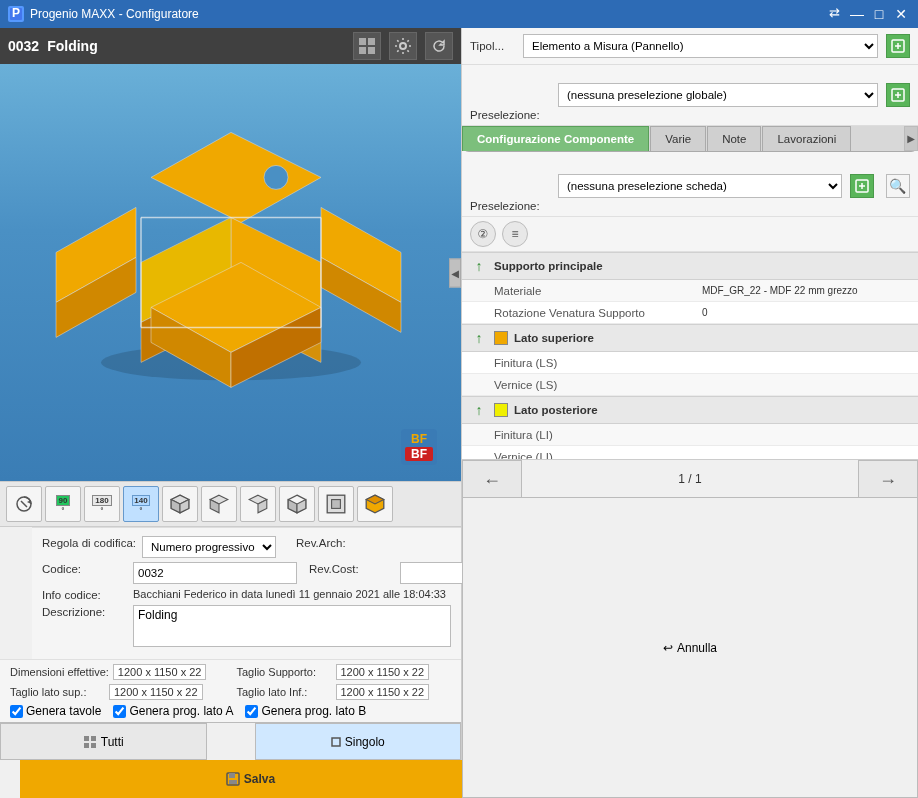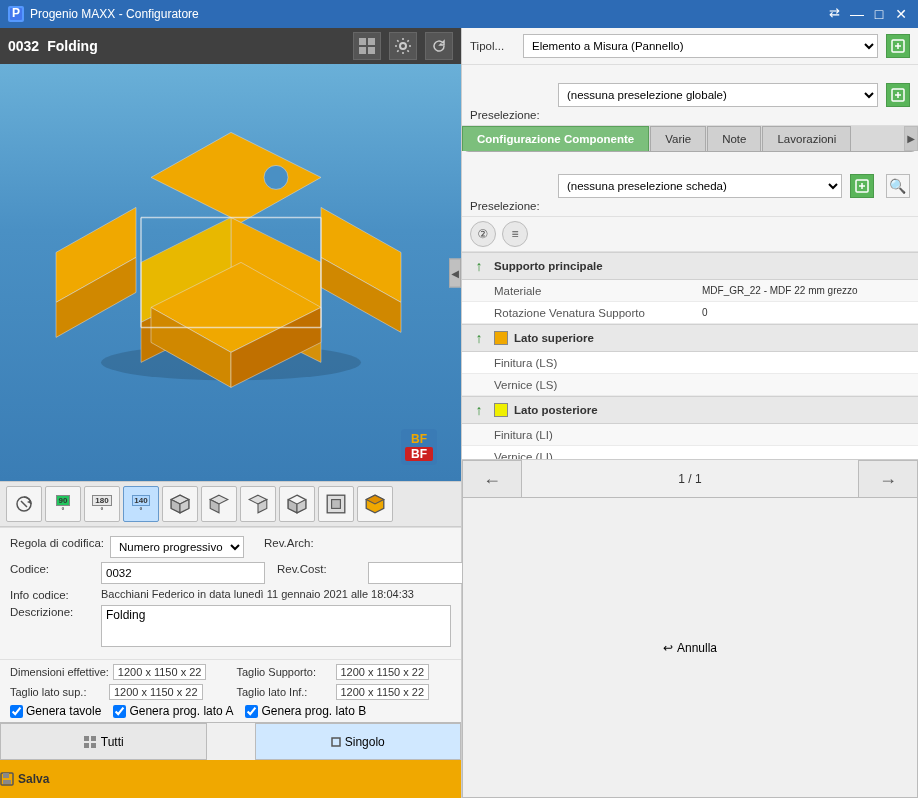--- a/index.html
+++ b/index.html
@@ -69,20 +69,21 @@
       font-size: 9px;
       color: #333;
     }
     .tb-btn svg { width: 22px; height: 22px; }
 
     
     .props-area {
       padding: 8px 10px;
       background: #f5f5f5;
       border-top: 1px solid #ddd;
+      margin-left: 32px;
     }
     .prop-row { display: flex; align-items: flex-start; margin-bottom: 4px; gap: 6px; }
     .prop-label { min-width: 85px; color: #333; font-size: 11.5px; padding-top: 1px; }
     .prop-value { flex: 1; color: #333; font-size: 11.5px; }
     .prop-input {
       flex: 1;
       border: 1px solid #bbb;
       background: white;
       padding: 2px 4px;
       min-height: 22px;
@@ -100,21 +101,21 @@
     .dims-grid { display: grid; grid-template-columns: 1fr 1fr; gap: 4px 12px; margin-bottom: 4px; }
     .dim-row { display: flex; align-items: center; gap: 4px; }
     .dim-label { min-width: 95px; font-size: 11px; color: #333; }
     .dim-value { font-size: 11px; color: #333; background: white; border: 1px solid #bbb; padding: 1px 4px; min-width: 80px; }
 
     .checkboxes-row { display: flex; align-items: center; gap: 12px; margin-top: 4px; }
     .cb-item { display: flex; align-items: center; gap: 3px; font-size: 11px; }
     .cb-item input { margin: 0; }
     .btn-tutti { flex: 1; background: #e8e8e8; border: 1px solid #bbb; cursor: pointer; font-size: 12px; display: flex; align-items: center; justify-content: center; gap: 4px; }
     .btn-singolo { flex: 1; background: #d0e8ff; border: 1px solid #bbb; cursor: pointer; font-size: 12px; display: flex; align-items: center; justify-content: center; gap: 4px; margin-left: 48px; }
-    .btn-salva { width: 100%; height: 38px; background: #f0a800; border: none; cursor: pointer; font-size: 13px; font-weight: bold; color: #333; display: flex; align-items: center; gap: 4px; }
+    .btn-salva { width: 100%; height: 38px; background: #f0a800; border: none; cursor: pointer; font-size: 13px; font-weight: bold; color: #333; display: flex; align-items: center; justify-content: center; gap: 4px; margin-left: 20px; }
     .bottom-row-left { display: flex; height: 38px; border-top: 1px solid #bbb; }
 
     
     .right-panel { flex: 1; display: flex; flex-direction: column; background: #f5f5f5; }
 
     
     .tipo-row {
       display: flex;
       align-items: center;
       padding: 6px 8px;

